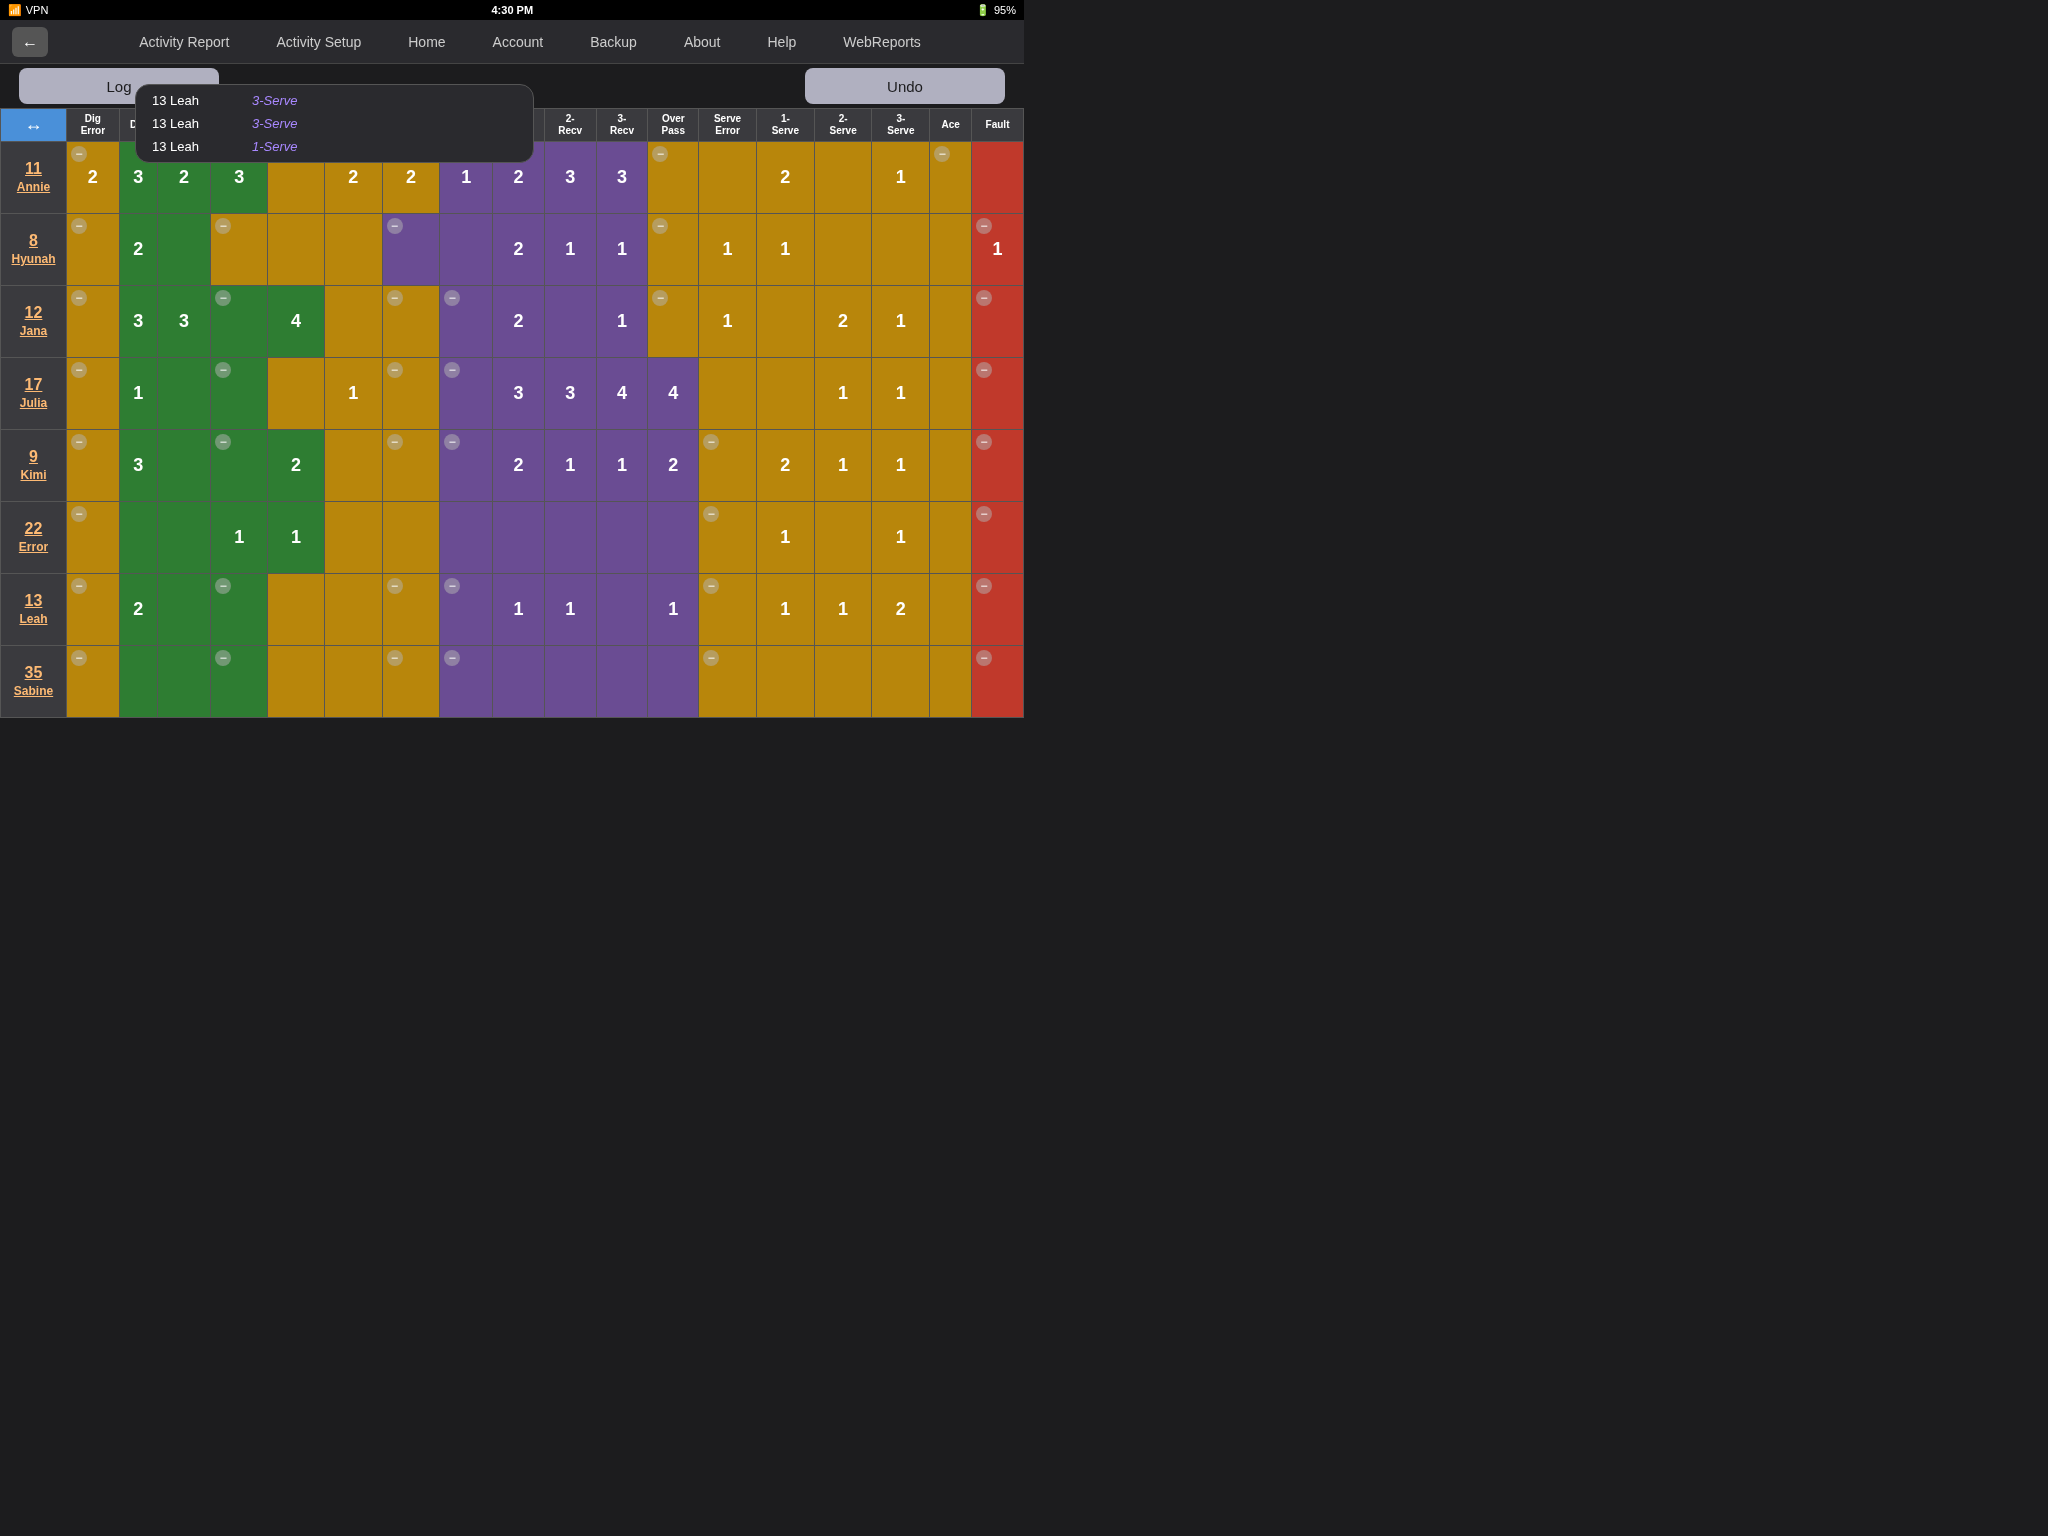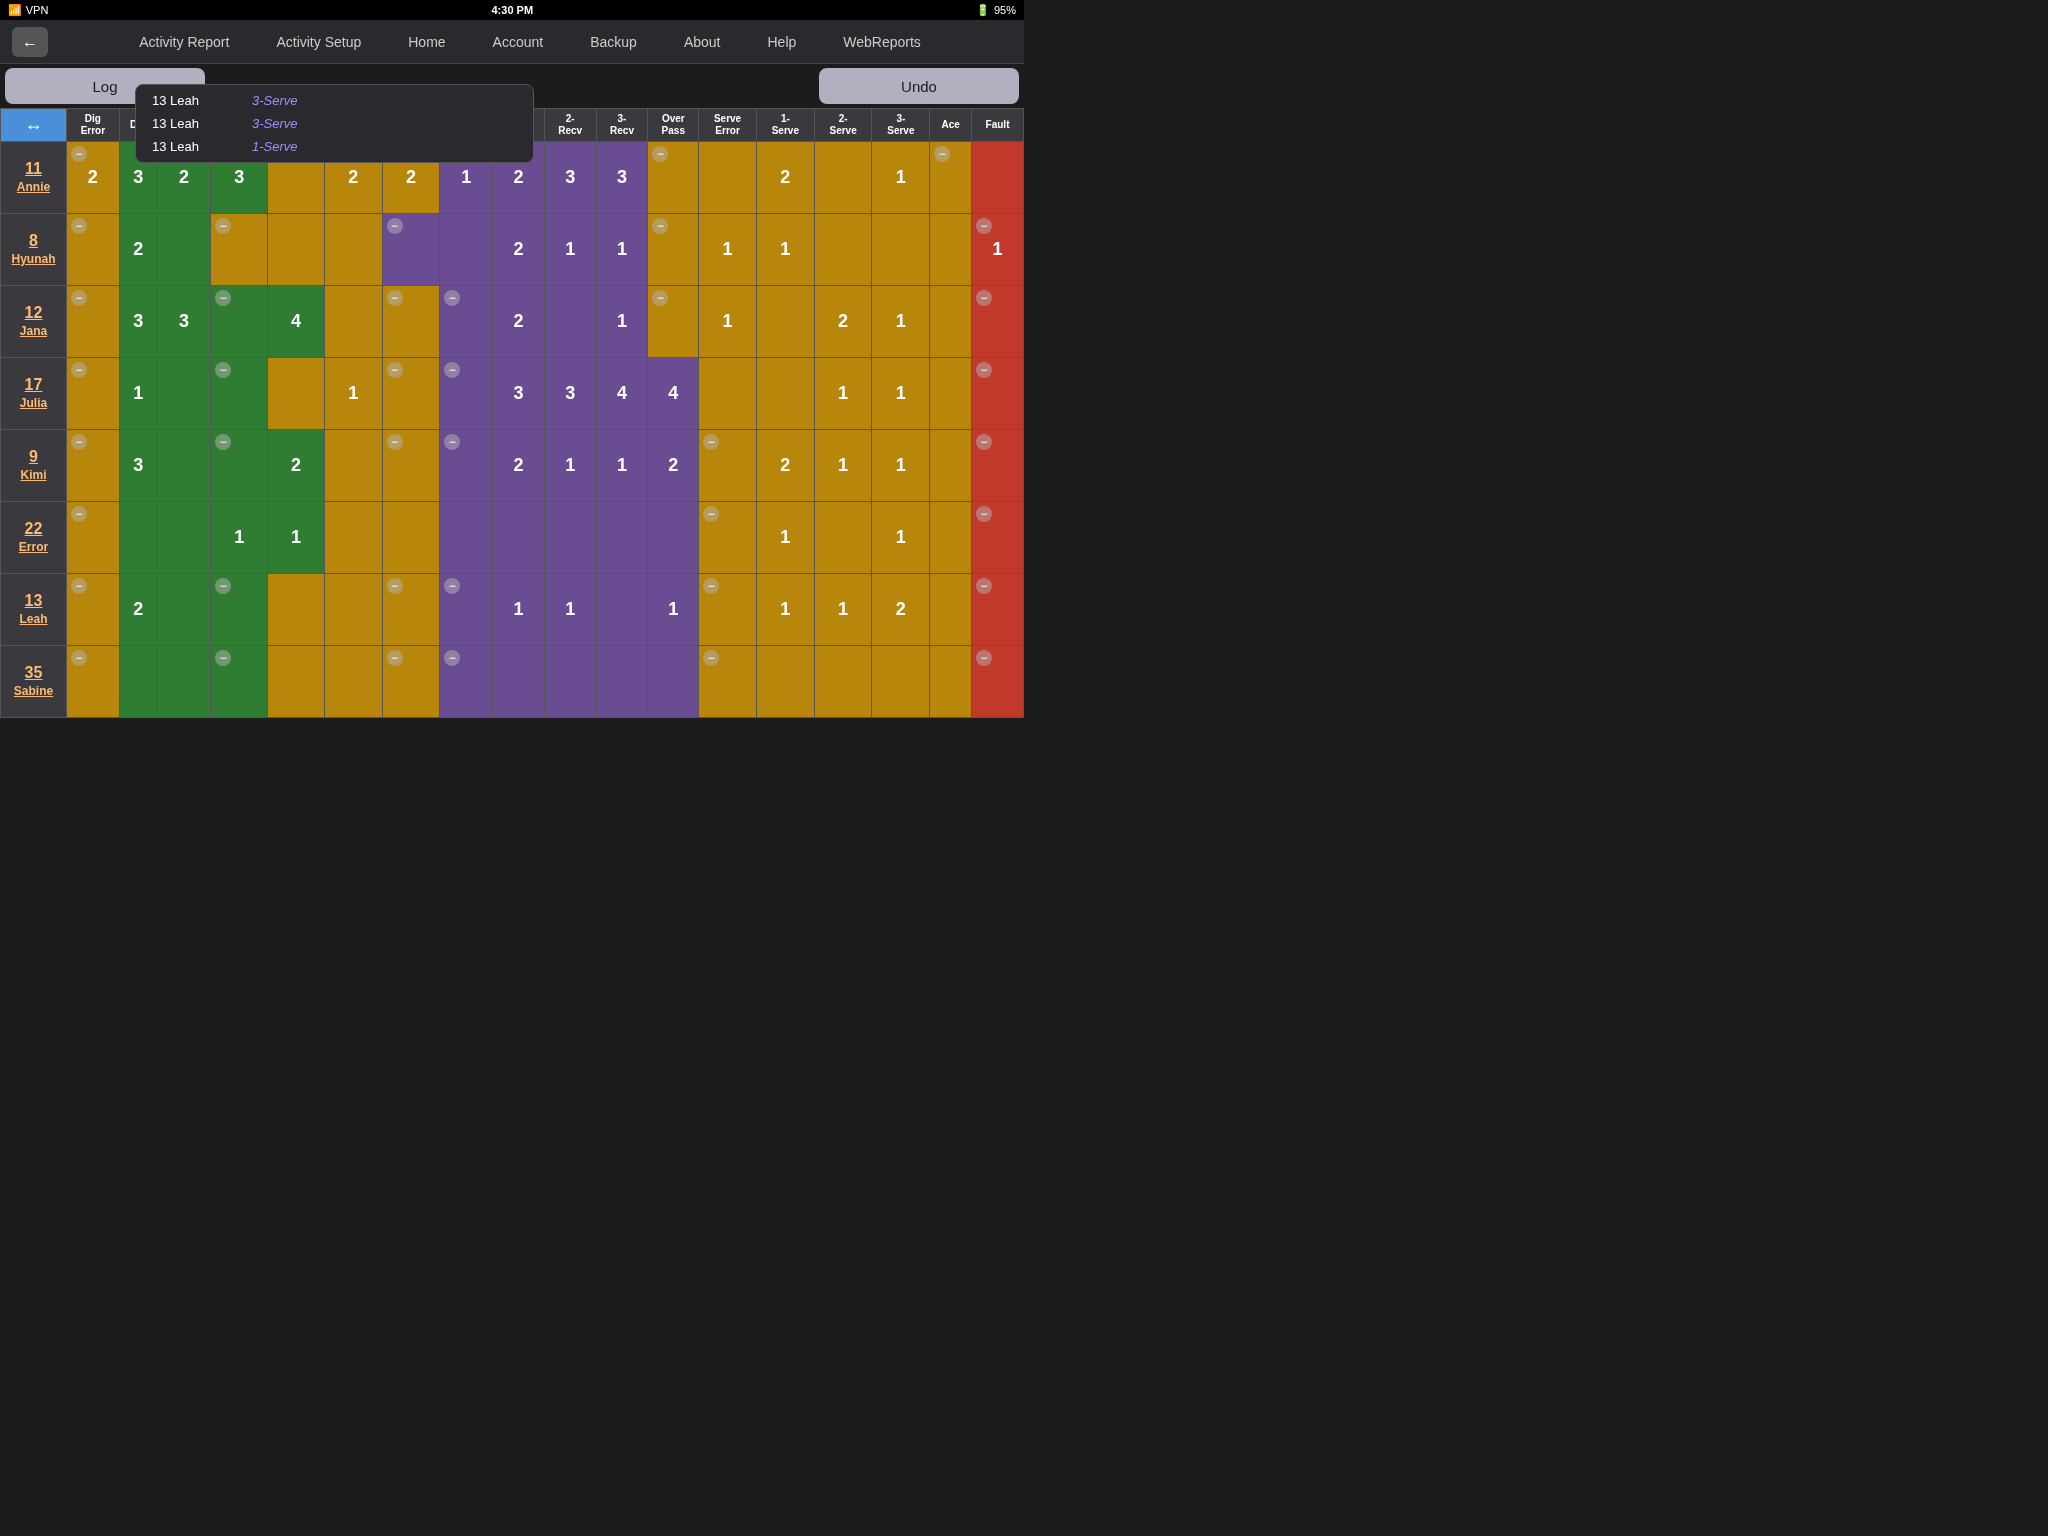--- a/index.html
+++ b/index.html
@@ -65,41 +65,41 @@
     }
 
     
     .dropdown-overlay {
       position: absolute;
       top: 84px;
       left: 135px;
       right: 490px;
       background: #2a2a2e;
       border: 1px solid #555;
-      border-radius: 8px;
+      border-radius: 14px;
       z-index: 100;
       padding: 4px 0;
     }
     .dropdown-item {
       display: flex;
       align-items: center;
       padding: 4px 16px;
       font-size: 13px;
       color: #fff;
     }
     .dropdown-item .player-name { color: #fff; width: 100px; }
     .dropdown-item .action-text { color: #a888ff; font-style: italic; }
 
     
     .log-undo-bar {
       background: #1c1c1e;
       height: 44px;
       display: flex;
       align-items: center;
-      padding: 0 5px;
+      padding: 0 19px;
       gap: 8px;
     }
     .log-btn {
       background: #b0b0c0;
       border: none;
       border-radius: 8px;
       color: #1c1c1e;
       font-size: 15px;
       font-weight: 500;
       width: 200px;

